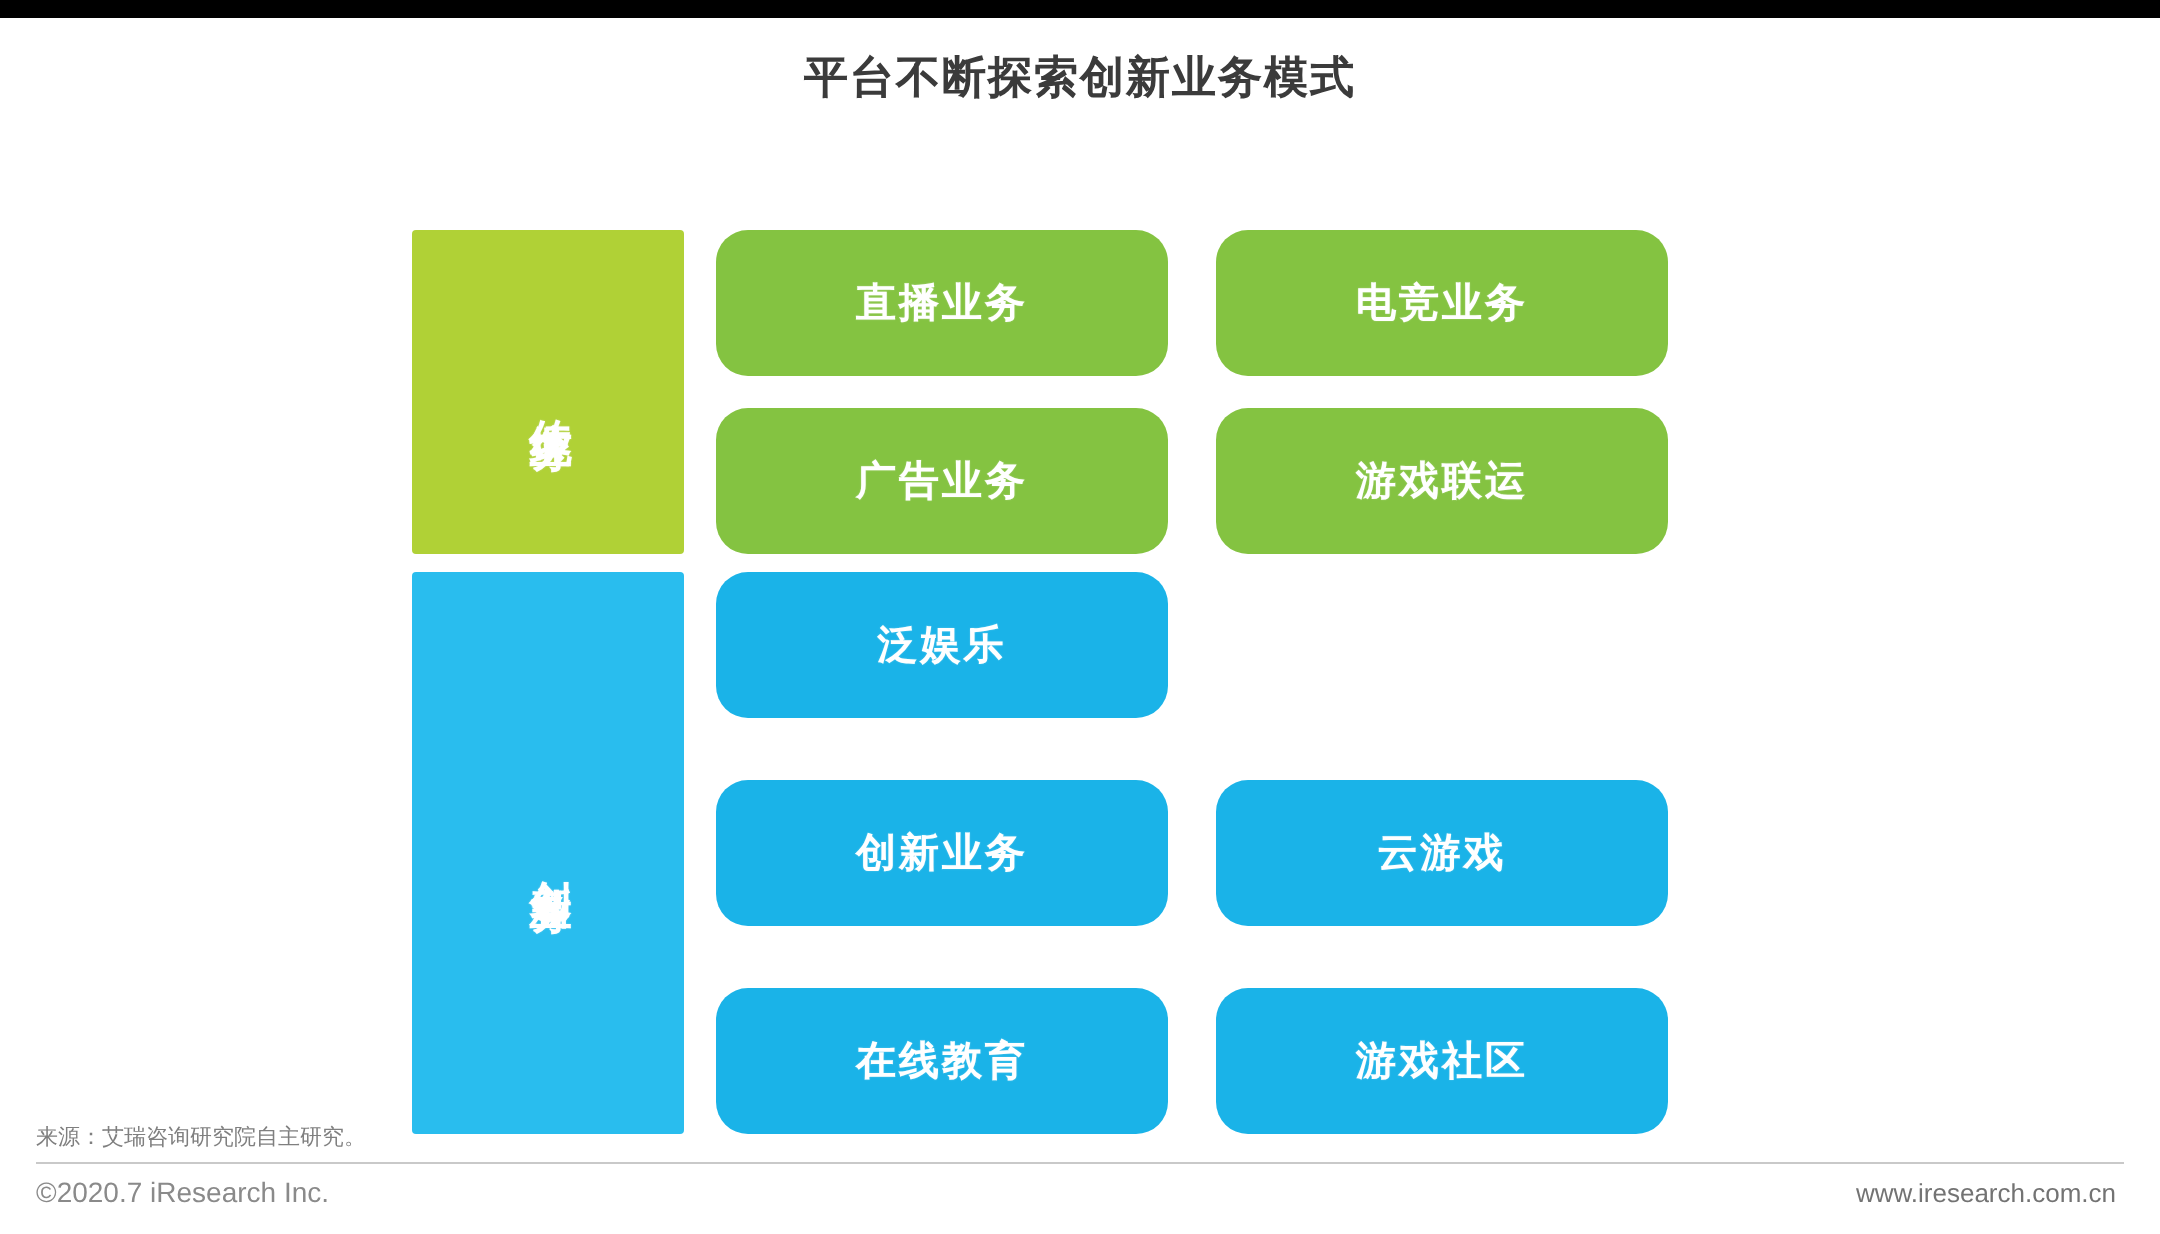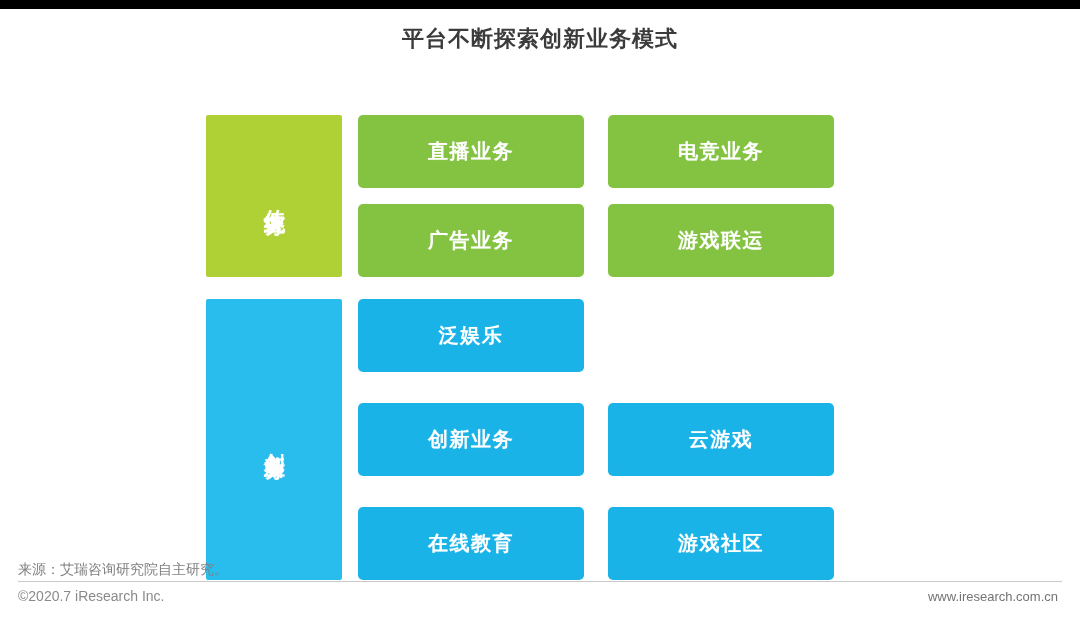--- a/index.html
+++ b/index.html
@@ -53,21 +53,21 @@
     height: 408px;
   }
   .band {
     position: absolute;
     left: 0;
     width: 628px;
     display: flex;
     flex-direction: row;
   }
   .band-traditional { top: 0px;  height: 162px; }
-  .band-innovation  { top: 184px; height: 281px; }
+  .band-innovation  { top: 171px; height: 281px; }
 
   .cat-panel {
     width: 136px;
     flex: 0 0 136px;
     border-radius: 2px;
     display: flex;
     align-items: center;
     justify-content: center;
     color: #ffffff;
     font-size: 21px;
@@ -92,42 +92,42 @@
     justify-content: space-between;
   }
   .card-row {
     display: flex;
     flex-direction: row;
     justify-content: space-between;
   }
   .card {
     width: 226px;
     box-sizing: border-box;
-    border-radius: 5px;
+    border-radius: 16px;
     display: flex;
     align-items: center;
     justify-content: center;
     color: #ffffff;
     font-size: 20px;
     font-weight: bold;
     letter-spacing: 1.5px;
     text-shadow: 0 0 1px rgba(255,255,255,0.3);
   }
   .card-green { background: #84c341; }
   .card-blue  { background: #1ab3e8; }
 
   .band-traditional .card { height: 73px; }
   .band-innovation  .card { height: 73px; }
 
   
   .source-line {
     position: absolute;
     left: 18px;
     top: 561px;
-    font-size: 14px;
+    font-size: 11px;
     color: #7f7f7f;
     white-space: nowrap;
   }
   .footer-rule {
     position: absolute;
     left: 18px;
     top: 581px;
     width: 1044px;
     height: 1px;
     background: #c9c9c9;

